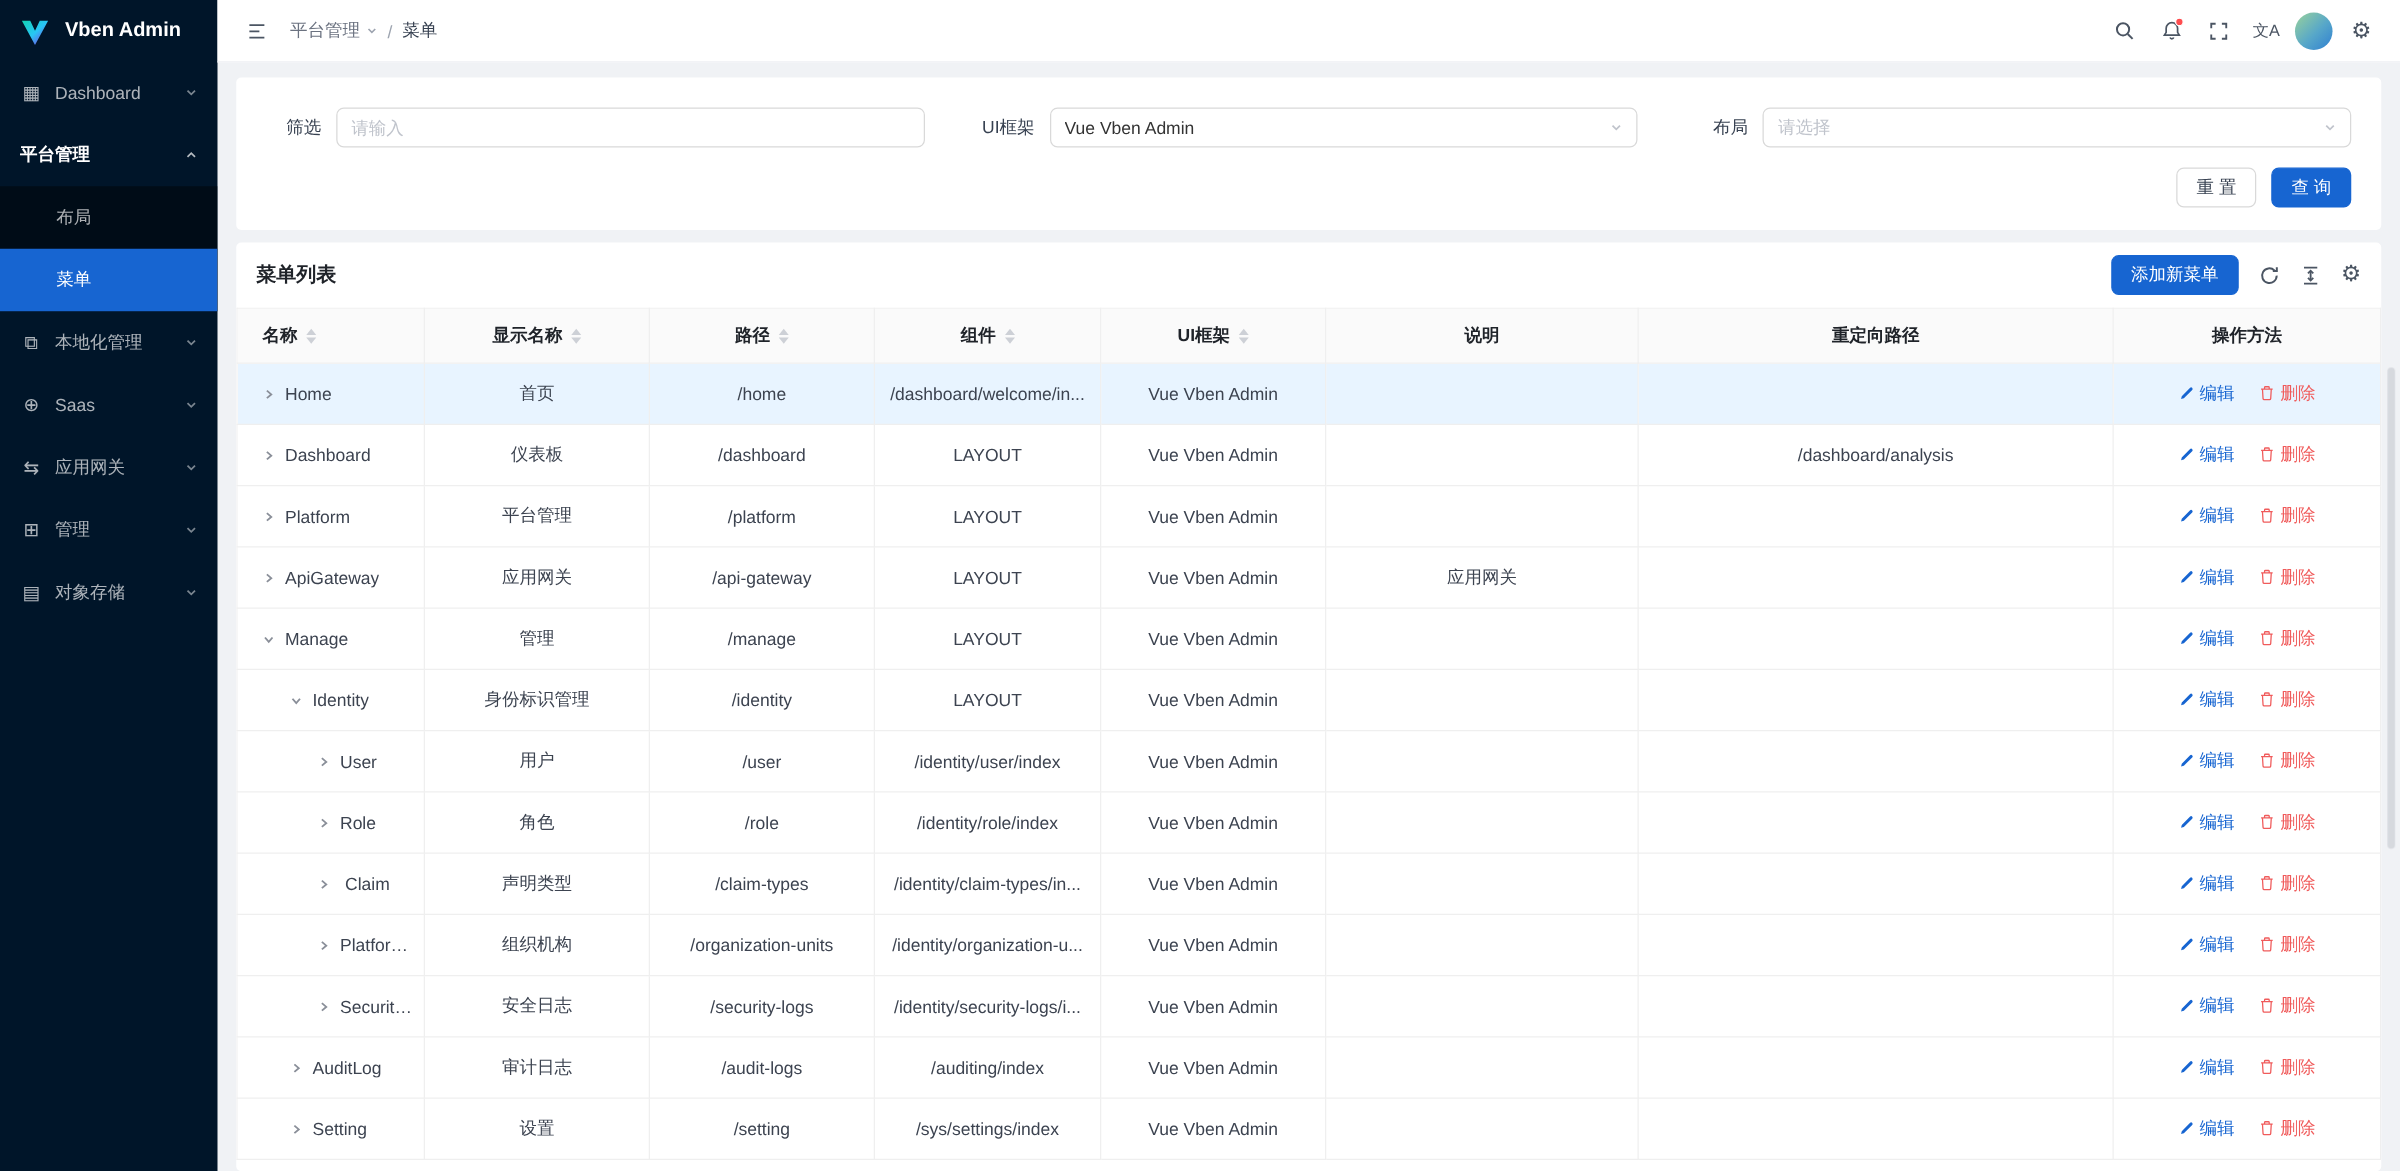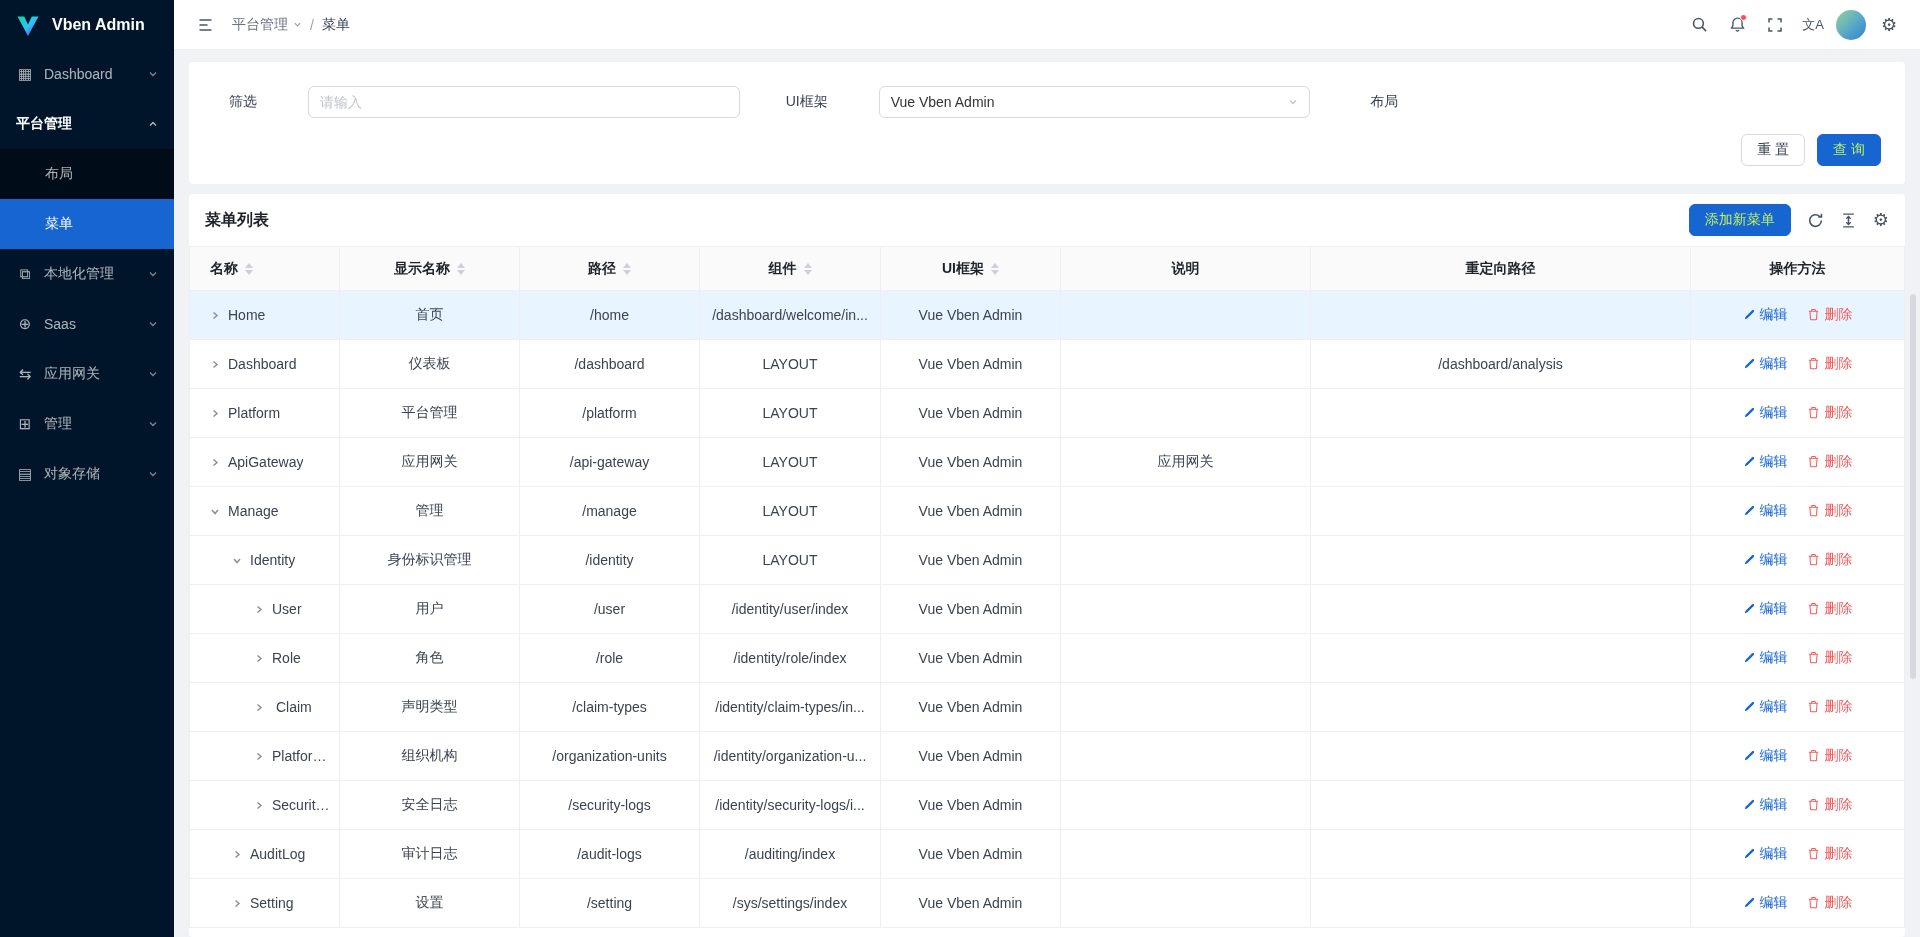--- a/index.html
+++ b/index.html
@@ -37,30 +37,30 @@
   .avatar { width:30px; height:30px; border-radius:50%; background:linear-gradient(135deg,#9ad29b 0%,#57a7c9 55%,#2f7fd1 100%); display:block; }
 
   
   .content { flex:1; min-height:0; padding:12px 15px 0; display:flex; flex-direction:column; gap:10px; }
   .card { background:#fff; border-radius:4px; }
 
   .filter-card { padding:24px 24px 18px; flex-shrink:0; }
   .filter-row { display:flex; gap:44px; }
   .filter-item { flex:1; display:flex; align-items:center; min-width:0; }
   .filter-item label { flex-shrink:0; padding-right:12px; color:#374151; min-width:56px; text-align:right; }
-  .control { flex:1; height:32px; border:1px solid #d9d9d9; border-radius:6px; display:flex; align-items:center; padding:0 11px; background:#fff; min-width:0;margin-left:39px; }
+  .control { flex:1; height:32px; border:1px solid #d9d9d9; border-radius:6px; display:flex; align-items:center; padding:0 11px; background:#fff; min-width:0; }
   .control input { border:none; outline:none; width:100%; font:inherit; color:#333; background:transparent; }
   .control input::placeholder { color:#c0c4cc; }
   .select { cursor:pointer; }
   .sel-value { flex:1; overflow:hidden; white-space:nowrap; text-overflow:ellipsis; }
   .sel-value.placeholder { color:#c0c4cc; }
   .chev { color:#c0c4cc; margin-left:8px; display:flex; }
   .filter-actions { display:flex; justify-content:flex-end; gap:12px; margin-top:16px; }
   .btn { height:32px; padding:0 15px; border-radius:6px; border:1px solid #d9d9d9; background:#fff; font-size:14px; cursor:pointer; color:#374151; font-family:inherit; white-space:nowrap; }
-  .btn-primary { background:var(--primary); border-color:var(--primary); color:#bef264; }
+  .btn-primary { background:var(--primary); border-color:var(--primary); color:#ffffff; }
 
   
   .table-card { flex:1; min-height:0; display:flex; flex-direction:column; overflow:hidden; }
   .table-toolbar { display:flex; align-items:center; padding:10px 16px; flex-shrink:0; }
   .table-title { font-size:16px; font-weight:700; color:#1f2329; }
   .toolbar-right { margin-left:auto; display:flex; align-items:center; gap:16px; }
   .tool-icon { color:#4b5563; cursor:pointer; display:flex; align-items:center; }
   .table-wrap { flex:1; overflow:hidden; }
   table { width:100%; border-collapse:collapse; table-layout:fixed; font-size:14px; }
   th,td { border:1px solid #efefef; padding:0 8px; }
@@ -245,20 +245,28 @@
               <span class="sel-value">Vue Vben Admin</span>
               <span class="chev">
                 <svg width="10" height="10" viewBox="0 0 10 10" fill="none" stroke="currentColor" stroke-width="1.4">
                     <path d="M2 3.5 L5 6.5 L8 3.5"></path>
                   </svg>
               </span>
             </div>
           </div>
           <div class="filter-item">
             <label>布局</label>
+            <div class="control select">
+              <span class="sel-value placeholder">请选择</span>
+              <span class="chev">
+                <svg width="10" height="10" viewBox="0 0 10 10" fill="none" stroke="currentColor" stroke-width="1.4">
+                    <path d="M2 3.5 L5 6.5 L8 3.5"></path>
+                  </svg>
+              </span>
+            </div>
           </div>
         </div>
         <div class="filter-actions">
           <button class="btn">重 置</button>
           <button class="btn btn-primary">查 询</button>
         </div>
       </section>
 
       <section class="card table-card">
         <div class="table-toolbar">

